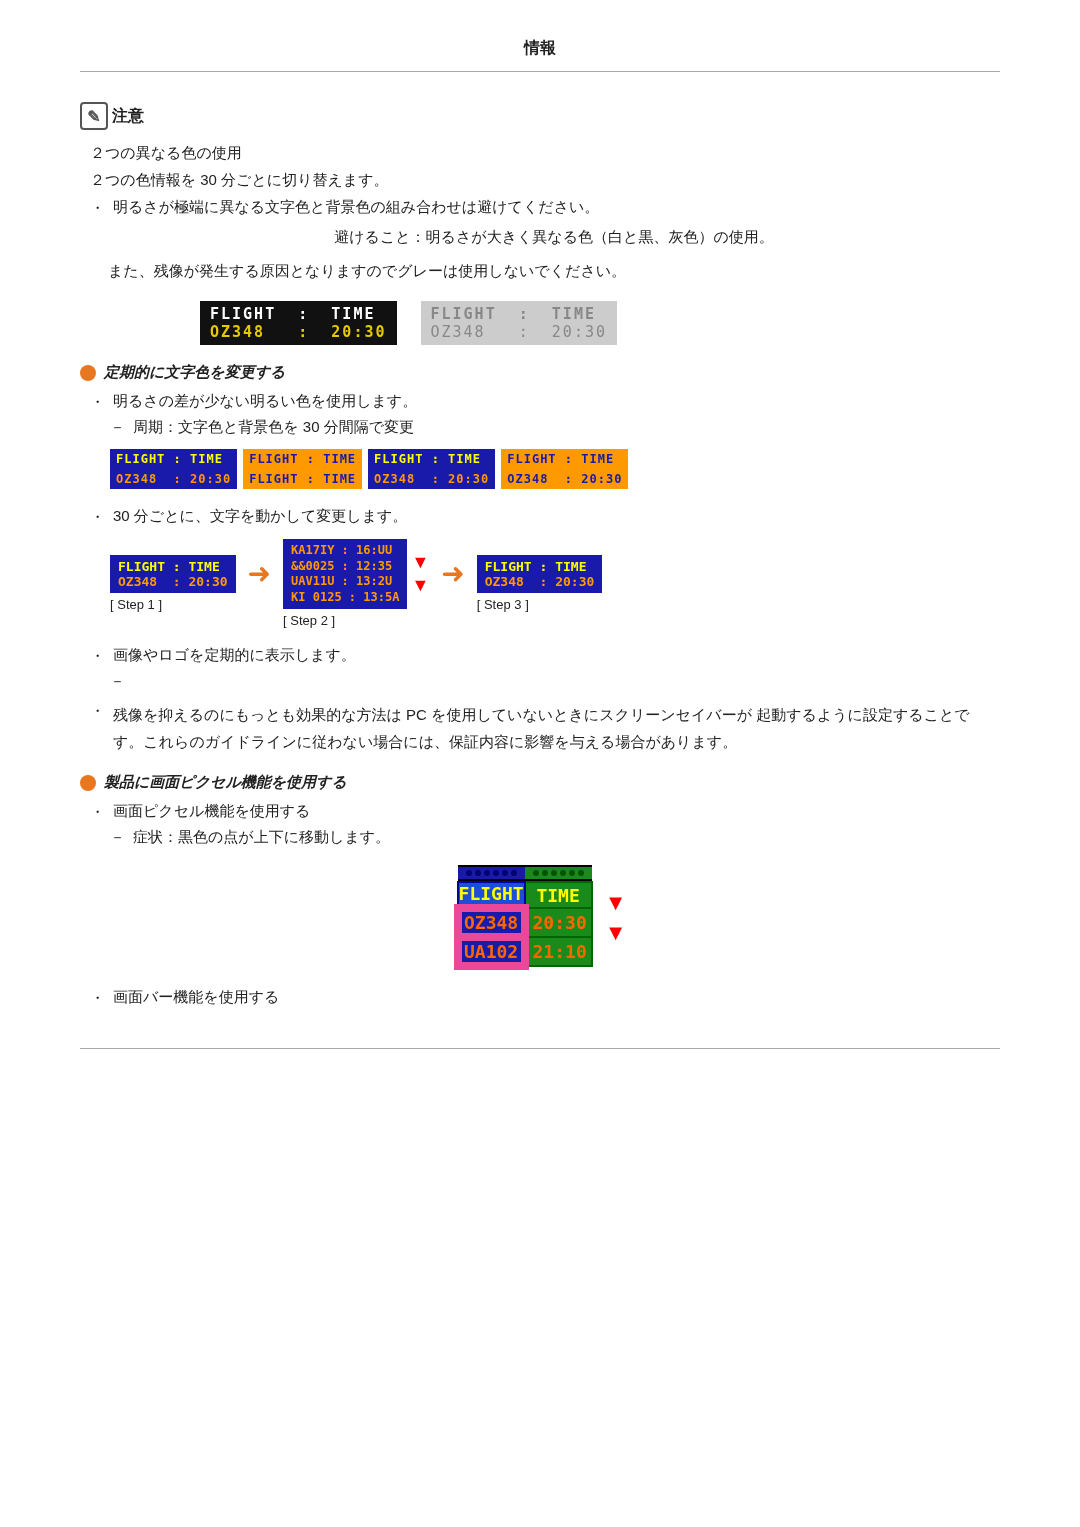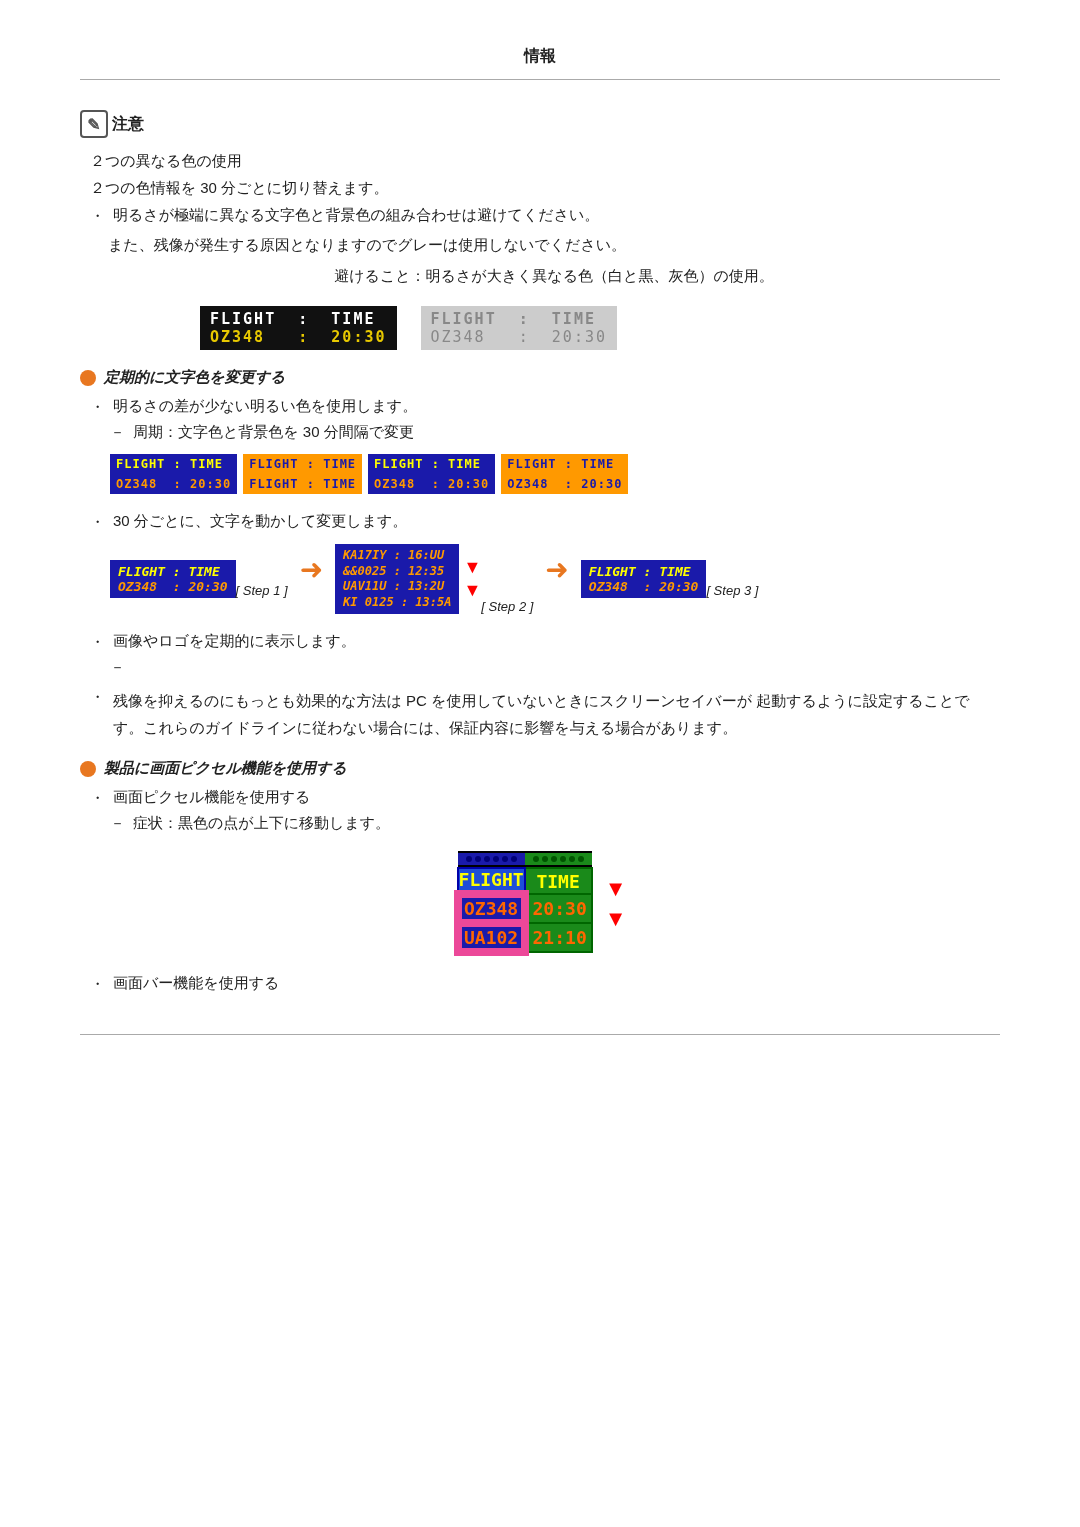--- a/index.html
+++ b/index.html
@@ -7,21 +7,21 @@
       background: #fff;
       font-family: "MS Gothic", "Meiryo", "Hiragino Kaku Gothic Pro", sans-serif;
       font-size: 15px;
       color: #222;
       width: 1080px;
       min-height: 1527px;
       padding: 0;
     }
     .page-container {
       width: 1080px;
-      padding: 28px 80px 60px 80px;
+      padding: 20px 80px 60px 80px;
     }
     .page-header {
       text-align: center;
       font-size: 16px;
       font-weight: bold;
       padding: 18px 0 12px 0;
       border-bottom: 1px solid #aaa;
       margin-bottom: 30px;
     }
     .section-title {
@@ -159,23 +159,22 @@
     }
     
     .step-row {
       display: flex;
       gap: 10px;
       margin: 12px 0 18px 30px;
       align-items: center;
     }
     .step-box {
       display: flex;
-      flex-direction: row;
-      align-items: flex-end;
-      font-style: italic;
+      flex-direction: column;
+      align-items: flex-start;
     }
     .step-label {
       font-size: 13px;
       text-align: center;
       margin-top: 4px;
       color: #222;
     }
     .arrow-right {
       font-size: 28px;
       color: #e87720;
@@ -294,25 +293,25 @@
       <span>２つの異なる色の使用</span>
     </div>
     <div class="bullet-item mb-8">
       <span>２つの色情報を 30 分ごとに切り替えます。</span>
     </div>
 
     <div class="bullet-item">
       <span class="bullet">・</span>
       <span>明るさが極端に異なる文字色と背景色の組み合わせは避けてください。</span>
     </div>
+    <div class="indent-text mb-8">
+      <span>避けること：明るさが大きく異なる色（白と黒、灰色）の使用。</span>
+    </div>
     <div class="indent-text">
       <span>また、残像が発生する原因となりますのでグレーは使用しないでください。</span>
-    </div>
-    <div class="indent-text mb-8">
-      <span>避けること：明るさが大きく異なる色（白と黒、灰色）の使用。</span>
     </div>
 
     <div class="display-row" style="margin-left:120px;">
 
       <div class="flight-box flight-box-dark">
         <span class="row1">FLIGHT&nbsp;&nbsp;:&nbsp;&nbsp;TIME</span>
         <span class="row2">OZ348&nbsp;&nbsp;&nbsp;:&nbsp;&nbsp;20:30</span>
       </div>
 
       <div class="flight-box flight-box-gray">

